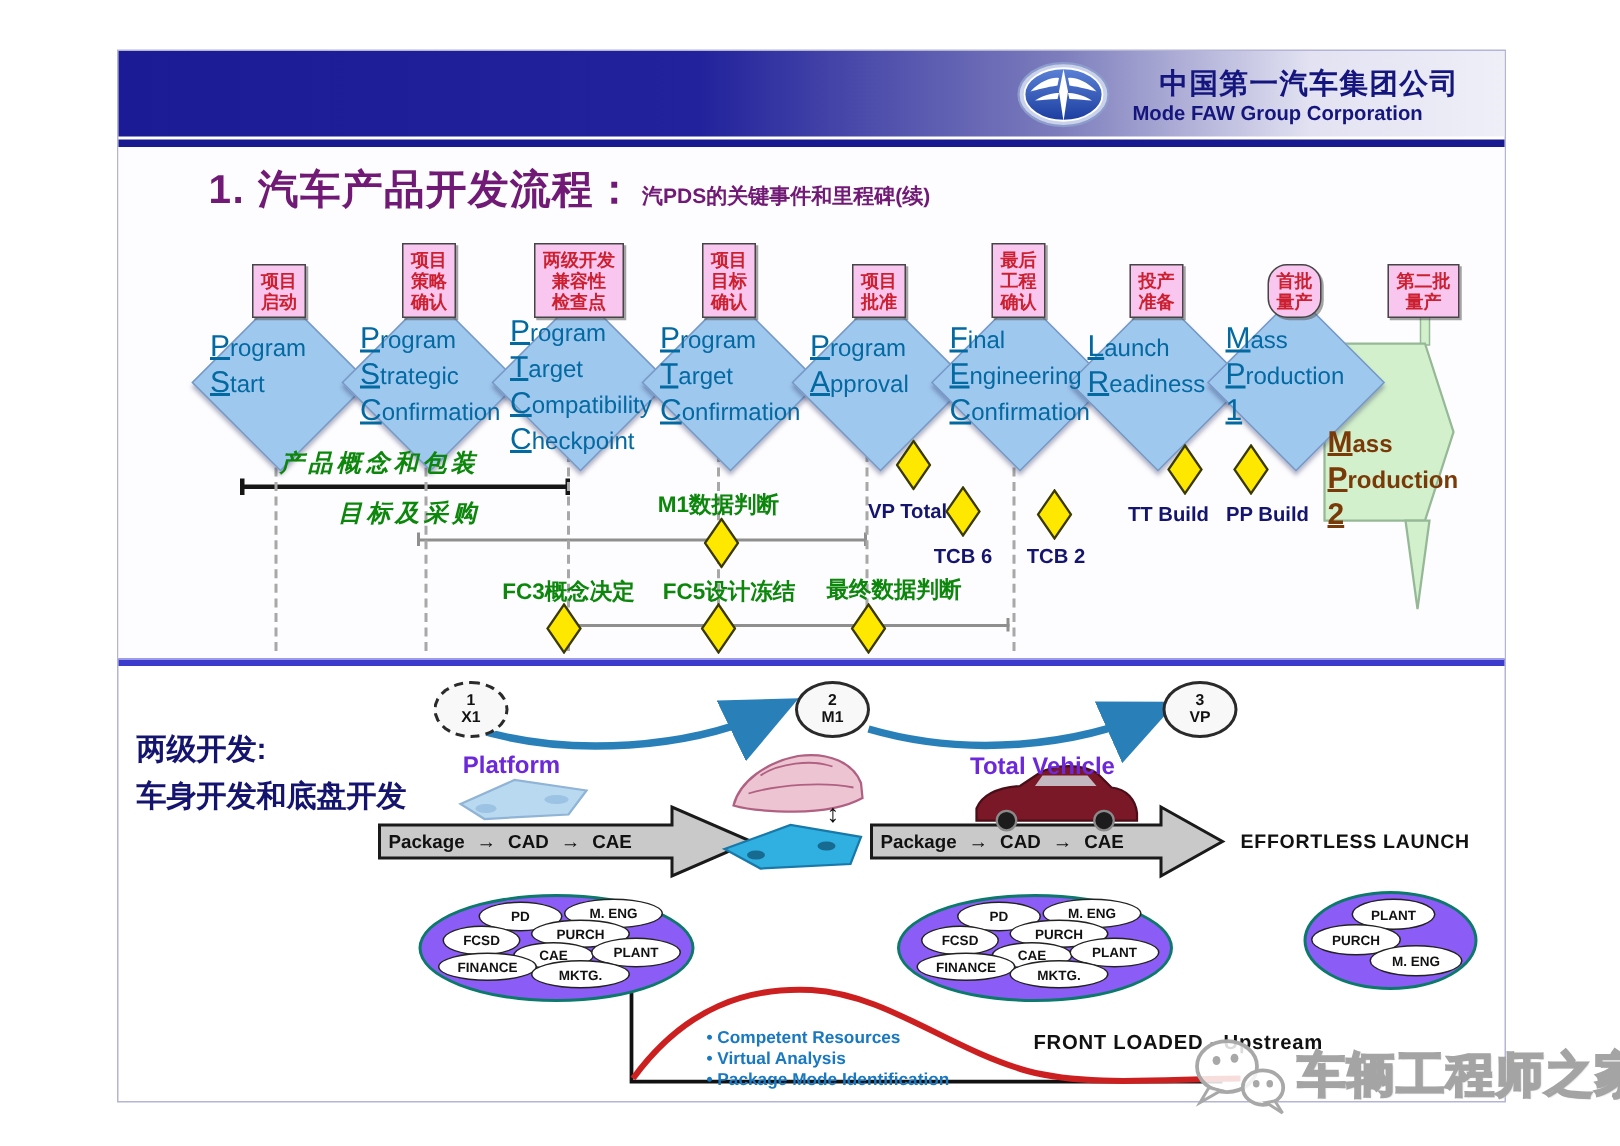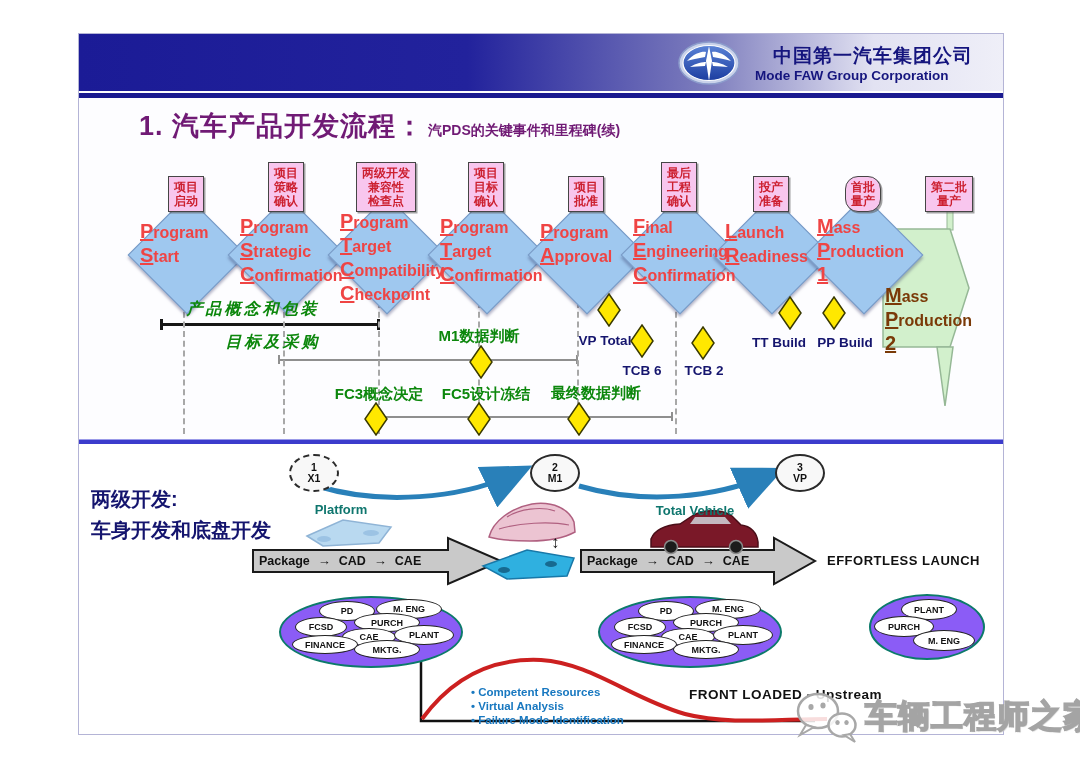--- a/index.html
+++ b/index.html
@@ -13,21 +13,21 @@
   .co-en{position:absolute;left:676px;top:34px;font-size:13.5px;font-weight:bold;color:#15157e;z-index:3;white-space:nowrap}
   .navybar{position:absolute;left:0;top:59px;width:924px;height:5px;background:#1a1a90;z-index:2}
   .title{position:absolute;left:60px;top:74px;display:flex;align-items:baseline;gap:4px;color:#701a75;font-weight:bold;white-space:nowrap;z-index:4}
   .title .t1{font-size:27px;letter-spacing:1px}
   .title .t2{font-size:14px}
   .tag{position:absolute;transform:translateX(-50%);bottom:522px;background:#f8c6ee;border:1.5px solid #454545;
        box-shadow:1.5px 1.5px 0 rgba(90,90,90,.55);color:#cc2030;font-size:12px;font-weight:bold;line-height:14px;
        padding:3px 5px;text-align:center;white-space:pre-line;z-index:5}
   .dmd{position:absolute;width:82px;height:82px;background:#9fc8ef;border:1px solid #7698c4;transform:rotate(45deg);
        box-shadow:2px 2px 3px rgba(40,40,90,.35);z-index:2}
-  .dlabel{position:absolute;z-index:3;color:#ef4444;font-weight:bold;font-size:16px;line-height:22px;white-space:nowrap}
+  .dlabel{position:absolute;z-index:3;color:#0369a1;font-weight:normal;font-size:16px;line-height:22px;white-space:nowrap}
   .dlabel .fl,.mp2 .fl{font-size:20px;text-decoration:underline}
   .mp2{position:absolute;left:806px;top:250px;z-index:3;color:#7a3a08;font-weight:bold;font-size:16px;line-height:23px;white-space:nowrap}
   .dashv{position:absolute;top:268px;height:132px;width:0;border-left:2px dashed #a8a8a8;z-index:1}
   .hline{position:absolute;height:0;z-index:1}
   .black{border-top:3px solid #161616}
   .gray{border-top:2px solid #8f8f8f}
   .tick{position:absolute;width:2px;height:9px;background:#8f8f8f;z-index:1}
   .tickb{position:absolute;width:3px;height:11px;background:#161616;z-index:1}
   .ymark{position:absolute;width:24px;height:34px;z-index:6}
   .green-label{position:absolute;transform:translateX(-50%);color:#0c870c;font-weight:bold;font-size:15px;white-space:nowrap;z-index:5}
@@ -35,21 +35,21 @@
   .concept{position:absolute;transform:translateX(-50%);color:#0c870c;font-weight:bold;font-style:italic;font-size:16px;letter-spacing:3px;white-space:nowrap;z-index:5}
   .divider{position:absolute;left:0;top:405px;width:924px;height:4px;background:#3c3ccc;border-top:1px solid #9a9ae8;z-index:7}
   .h2l{position:absolute;color:#14146e;font-weight:bold;font-size:20px;white-space:nowrap;z-index:4}
   .node{position:absolute;width:46px;height:34px;border:2.5px solid #2a2a2a;border-radius:50%;background:#f8f8f8;
         display:flex;flex-direction:column;align-items:center;justify-content:center;font-size:10.5px;font-weight:bold;
         color:#111;line-height:11px;z-index:4}
   .node.dashed{border-style:dashed;border-width:2px}
   .artlayer{position:absolute;left:0;top:0;width:924px;height:700px;z-index:1;pointer-events:none}
   .flowrow{position:absolute;top:519px;display:flex;align-items:center;gap:8px;font-size:12.5px;font-weight:bold;color:#111;z-index:4;white-space:nowrap}
   .farrow{font-size:13px}
-  .small-label{position:absolute;transform:translateX(-50%);font-size:13px;font-weight:bold;color:#0f766e;z-index:4;white-space:nowrap}
+  .small-label{position:absolute;transform:translateX(-50%);font-size:16px;font-weight:bold;color:#6d28d9;z-index:4;white-space:nowrap}
   .effortless{position:absolute;left:748px;top:519px;font-size:13px;font-weight:bold;color:#111;letter-spacing:.5px;z-index:4;white-space:nowrap}
   .cluster{position:absolute;background:#8b5cf6;border:2px solid #0c7a6a;border-radius:50%;z-index:3}
   .cell{position:absolute;background:#fff;border:1.5px solid #222;border-radius:50%;display:flex;align-items:center;justify-content:center;
         font-size:9px;font-weight:bold;color:#111;white-space:nowrap;z-index:4}
   .bullets{position:absolute;left:392px;top:651px;z-index:4;color:#1878c0;font-weight:bold;font-size:11.5px;line-height:14px;white-space:nowrap}
   .frontloaded{position:absolute;left:610px;top:653px;font-size:13.5px;font-weight:bold;color:#111;letter-spacing:.5px;z-index:4;white-space:nowrap}
   .updown{position:absolute;left:472px;top:499px;font-size:17px;font-weight:bold;color:#111;z-index:4}
   .wm{position:absolute;left:712px;top:654px;z-index:9;display:flex;align-items:center;gap:4px}
   .wm-text{font-size:32px;font-weight:bold;color:#ececec;-webkit-text-stroke:1.5px #a4a4a4;text-shadow:1px 1px 1px #c8c8c8;letter-spacing:1px;white-space:nowrap}
 </style>
@@ -175,21 +175,21 @@
       <span class="farrow">→</span>
       <span>CAD</span>
       <span class="farrow">→</span>
       <span>CAE</span>
     </div>
   <div class="effortless">EFFORTLESS LAUNCH</div>
   <div class="updown">↕</div>
   <div class="bullets" id="bullets">
       <div>• Competent Resources</div>
       <div>• Virtual Analysis</div>
-      <div>• Failure Mode Identification</div>
+      <div>• Package Mode Identification</div>
     </div>
   <div class="frontloaded">FRONT LOADED - Upstream</div>
 
   <div class="wm">
     <svg width="70" height="58" viewBox="0 0 70 58">
       <ellipse cx="27" cy="23" rx="20" ry="17" fill="rgba(255,255,255,.85)" stroke="#a8a8a8" stroke-width="2.5"></ellipse>
       <ellipse cx="20" cy="19" rx="2.6" ry="3" fill="#a8a8a8"></ellipse>
       <ellipse cx="32" cy="17.5" rx="2.6" ry="3" fill="#a8a8a8"></ellipse>
       <path d="M15,37 L9,47 L23,39 Z" fill="rgba(255,255,255,.85)" stroke="#a8a8a8" stroke-width="2"></path>
       <ellipse cx="51" cy="37" rx="13.5" ry="11.5" fill="rgba(255,255,255,.85)" stroke="#a8a8a8" stroke-width="2.5"></ellipse>

